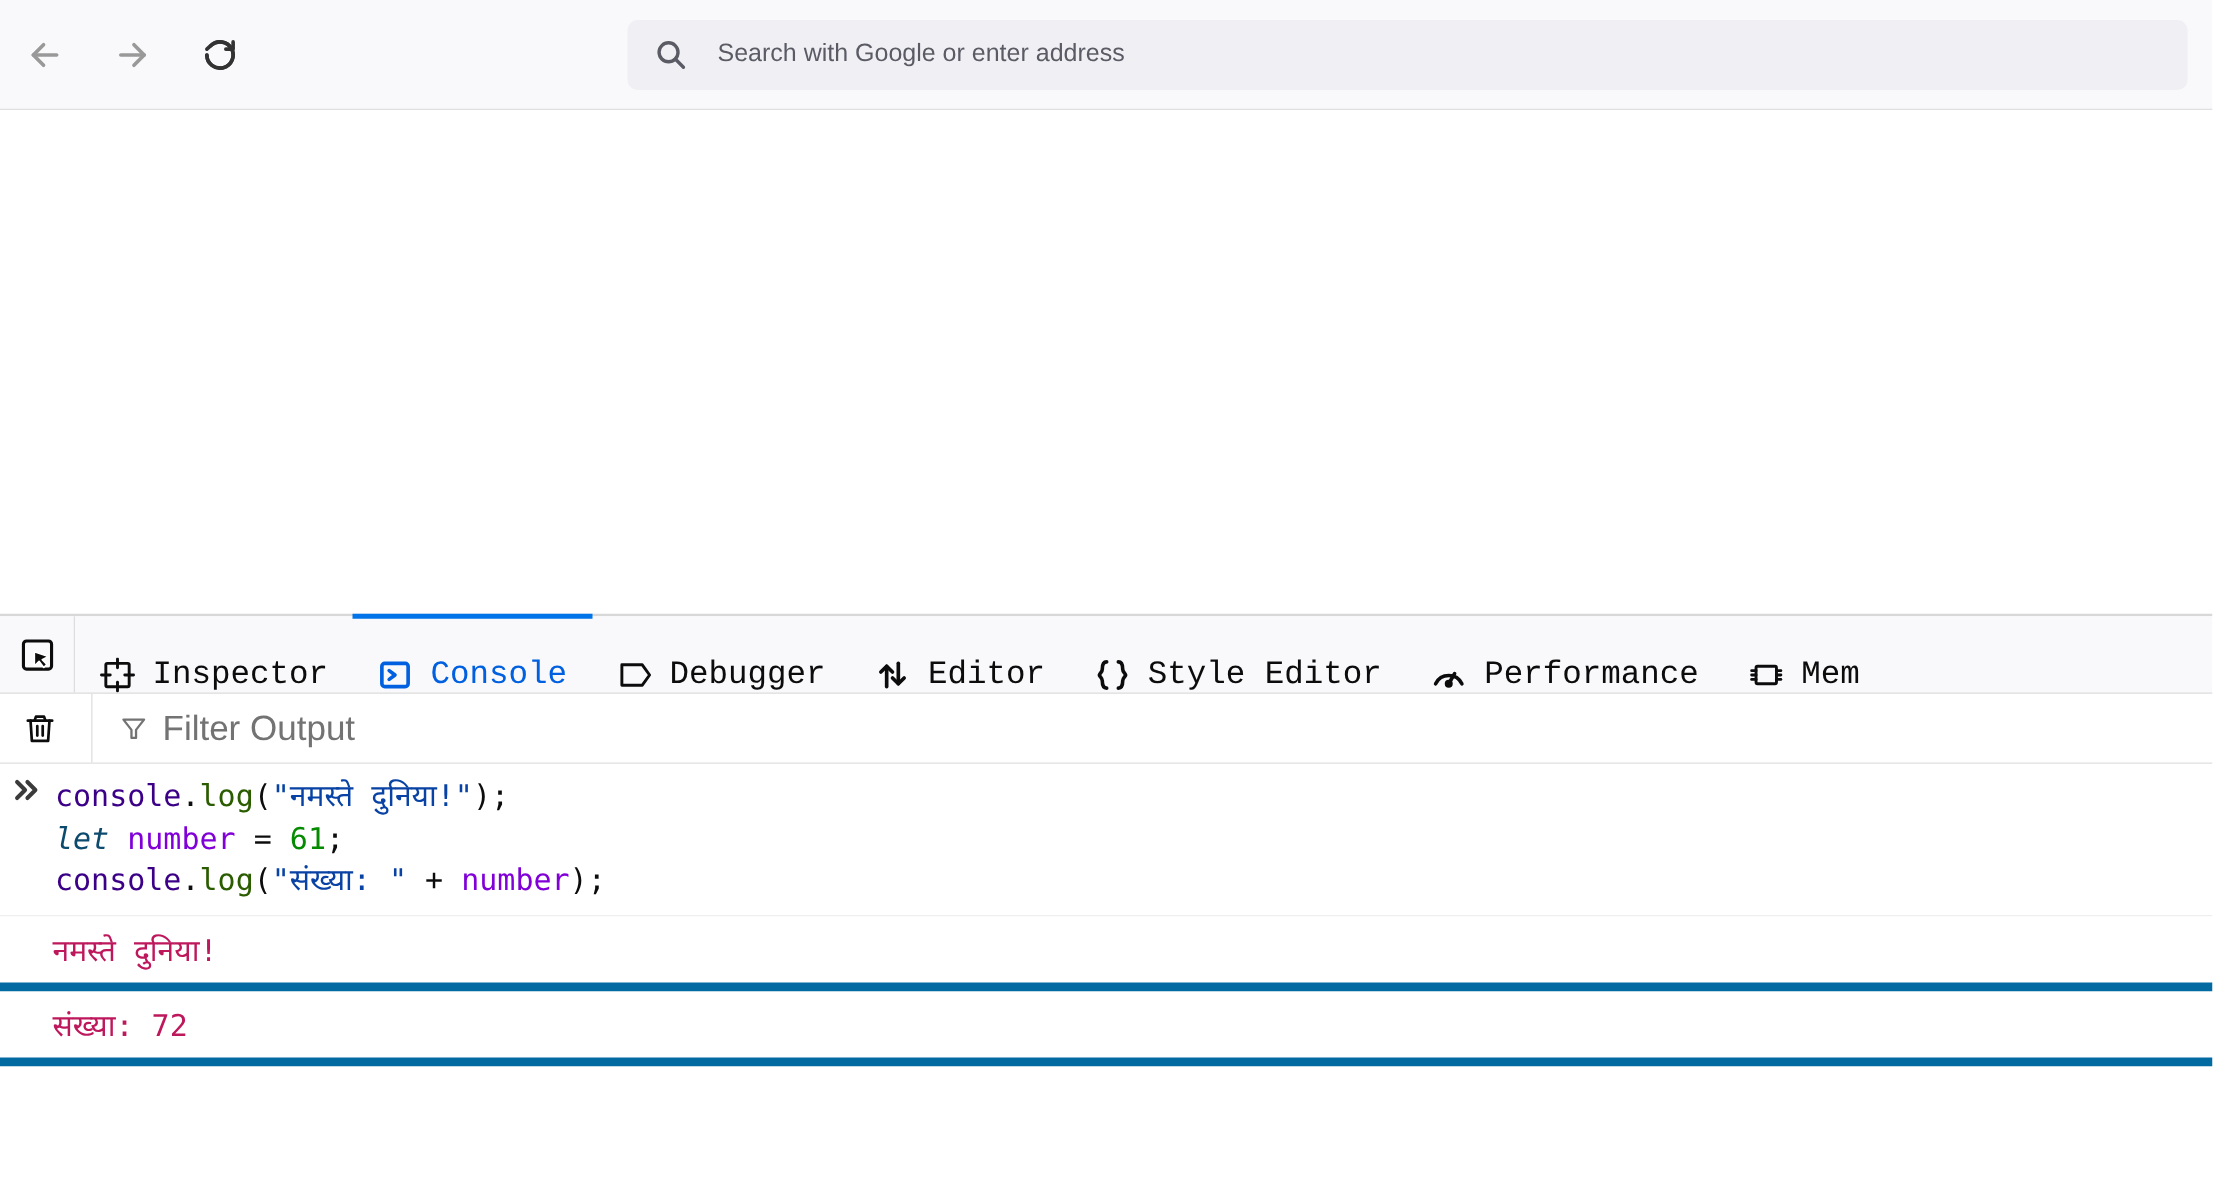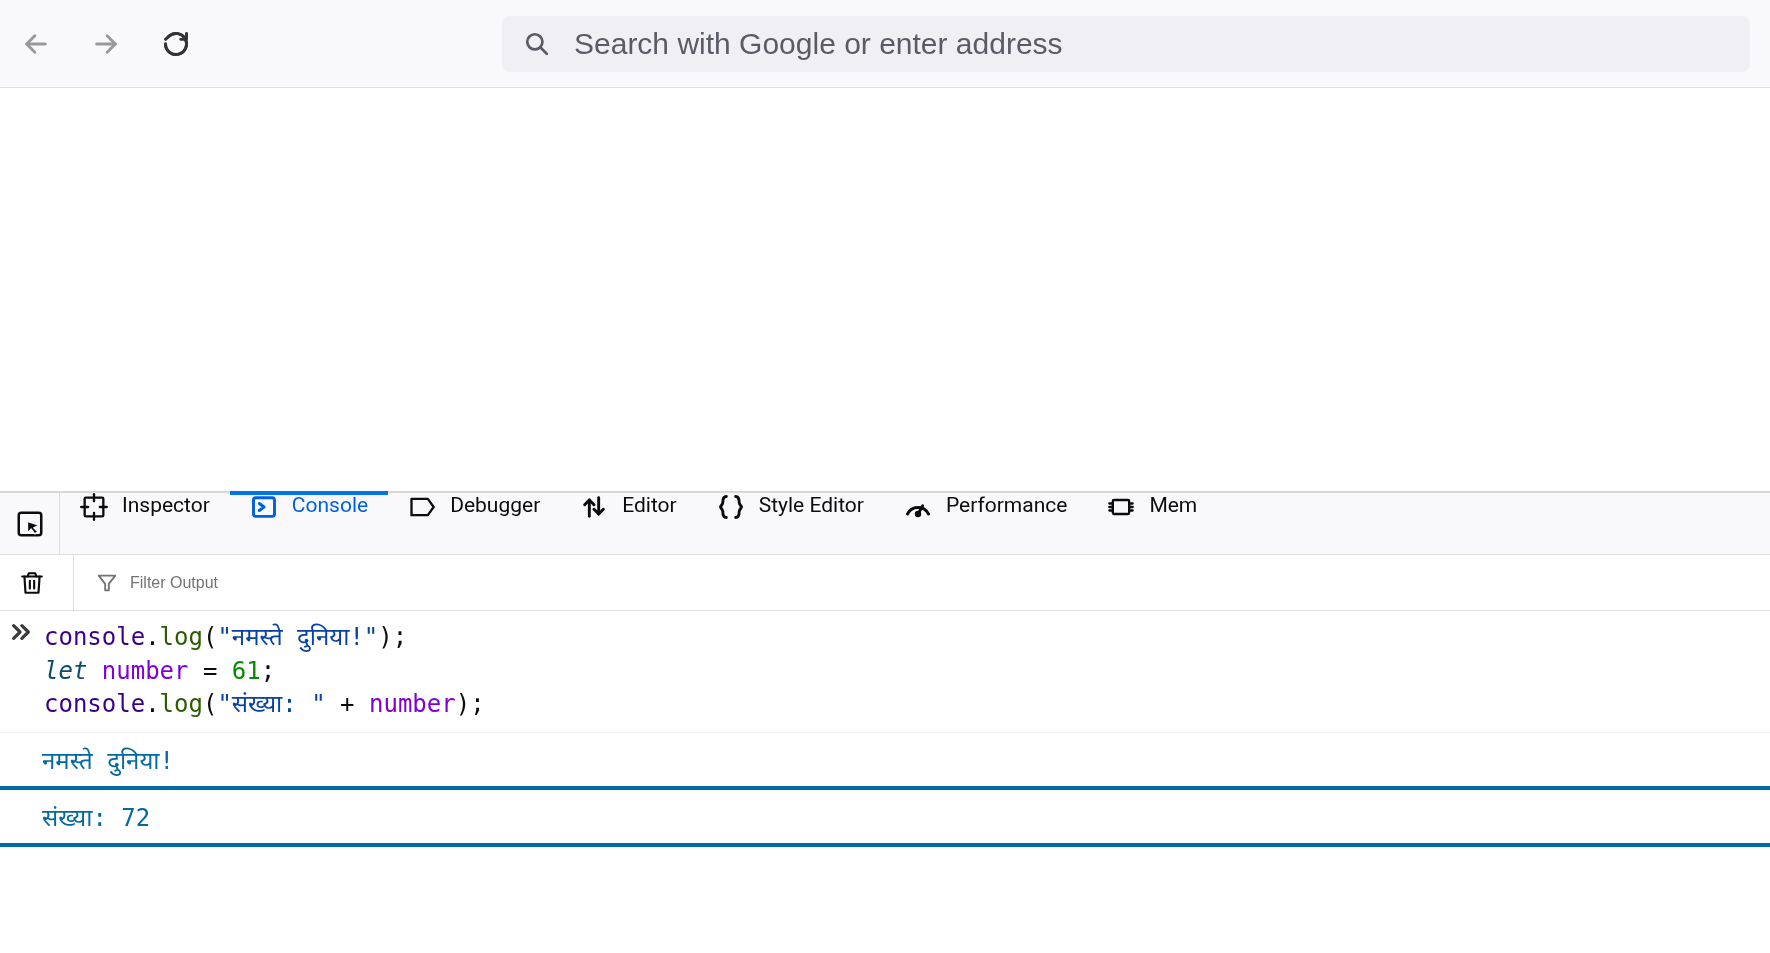--- a/index.html
+++ b/index.html
@@ -57,21 +57,21 @@
       align-items: center;
       padding: 0 22px;
       margin-left: 280px;
       gap: 24px;
     }
     
     .address-bar input {
       flex: 1;
       border: none;
       background: transparent;
-      font-size: 30px;
+      font-size: 20px;
       color: #5b5b66;
       outline: none;
     }
     
     .address-bar input::placeholder {
       color: #5b5b66;
     }
     
     
     .content-area {
@@ -96,27 +96,28 @@
       width: 60px;
       display: flex;
       align-items: center;
       justify-content: center;
       border-right: 1px solid #ddd;
       cursor: pointer;
     }
     
     .devtools-tab {
       display: flex;
-      align-items: flex-start;
+      align-items: flex-end;
       padding: 0 20px;
       cursor: pointer;
-      font-size: 21px;
+      font-size: 26px;
       color: #0c0c0d;
       gap: 14px;
       position: relative;
+      font-family: Liberation Mono, monospace;
     }
     
     .devtools-tab.active {
       color: #0060df;
     }
     
     .devtools-tab.active::before {
       content: "";
       position: absolute;
       top: -2px;
@@ -160,21 +161,21 @@
       gap: 12px;
       flex: 1;
       border-left: 1px solid #ddd;
       padding-left: 22px;
       margin-left: 5px;
       height: 100%;
     }
     
     .filter-input {
       border: none;
-      font-size: 16px;
+      font-size: 28px;
       color: #737373;
       outline: none;
       background: transparent;
       flex: 1;
     }
     
     .filter-input::placeholder {
       color: #737373;
     }
     
@@ -208,22 +209,22 @@
     .tok-paren { color: #0c0c0d; }
     .tok-string { color: #0842a4; }
     .tok-semi { color: #0c0c0d; }
     .tok-keyword { color: #0c4a6e; font-style: italic; }
     .tok-var { color: #8000d7; }
     .tok-op { color: #0c0c0d; }
     .tok-num { color: #058B00; }
     
     .console-output-line {
       padding: 10px 16px 10px 42px;
-      border-bottom: 4px solid #0369a1;
-      color: #0369a1;
+      border-bottom: 7px solid #0369a1;
+      color: #be185d;
     }
   </style>
 </head>
 <body>
 
 <div class="browser-toolbar">
   <div class="nav-buttons">
     <div class="nav-btn">
       <svg viewBox="0 0 24 24" fill="none" stroke="#999" stroke-width="2.5" stroke-linecap="round" stroke-linejoin="round">
         <line x1="20" y1="12" x2="4" y2="12"></line>

